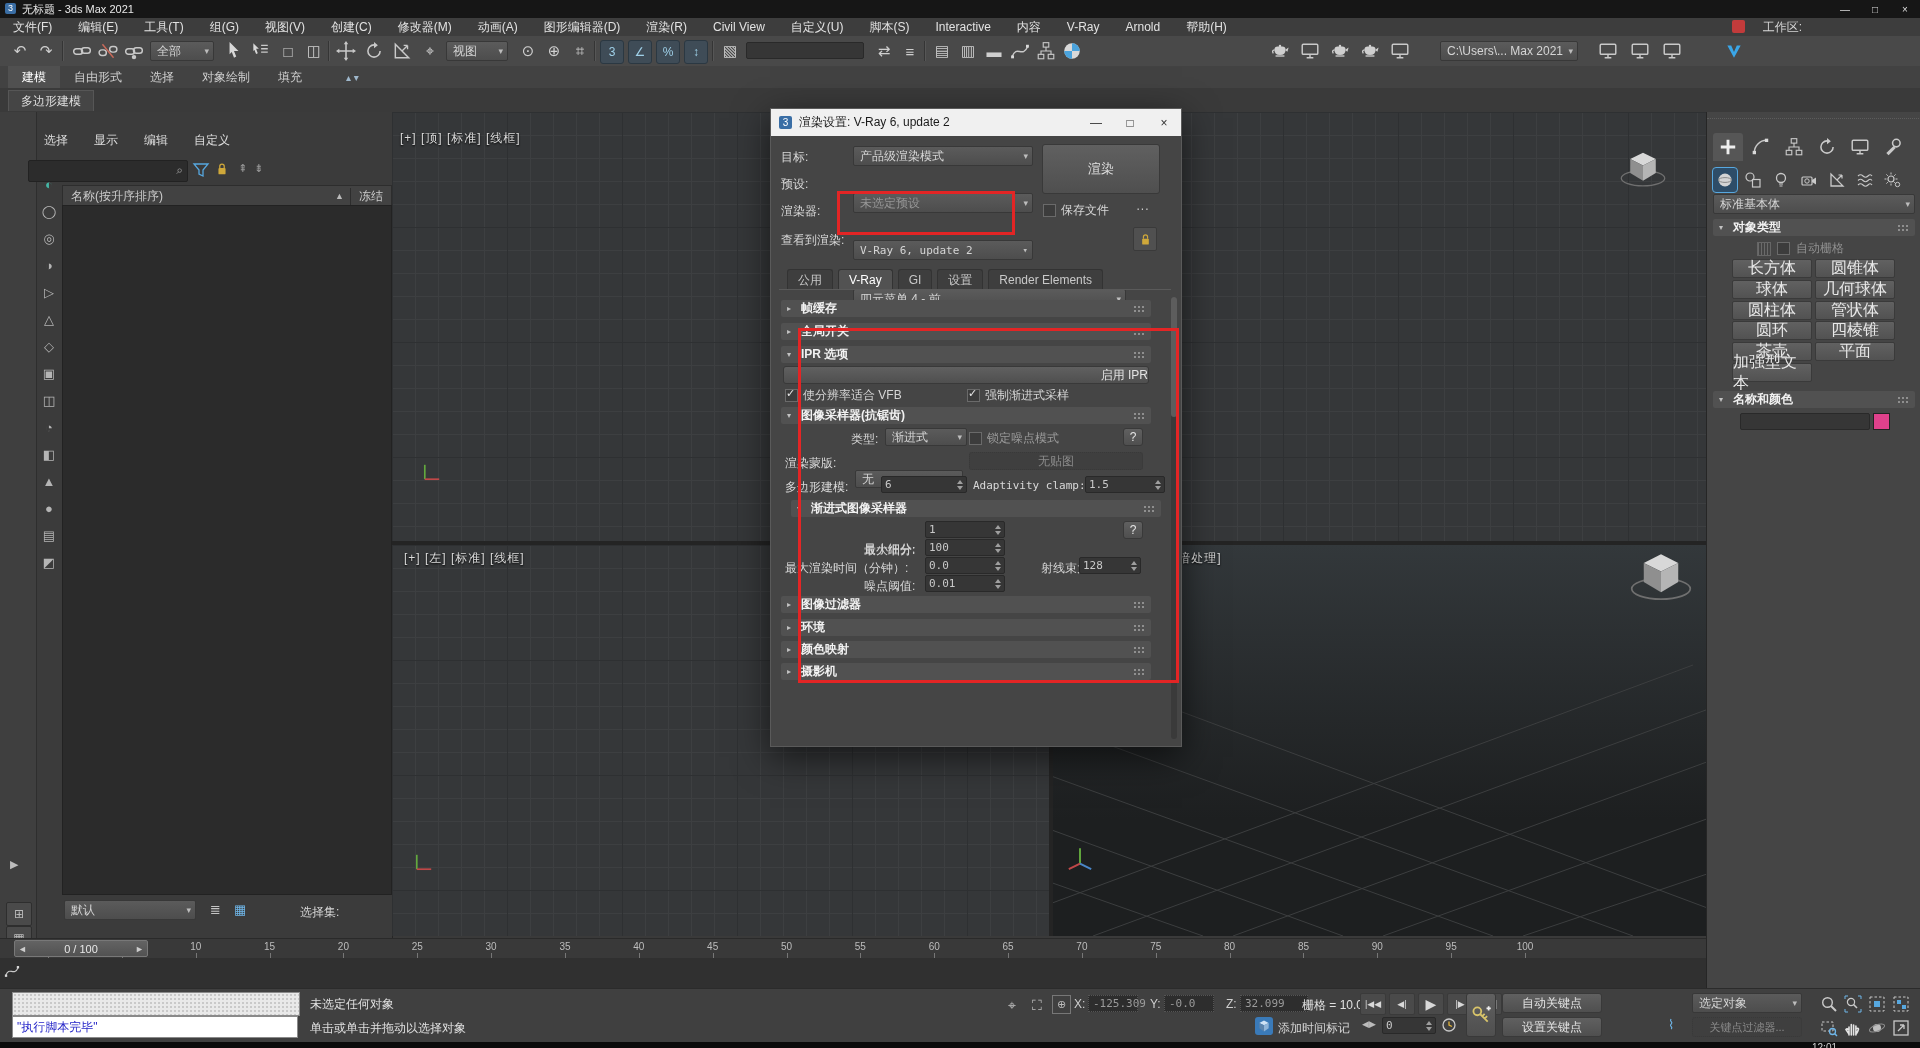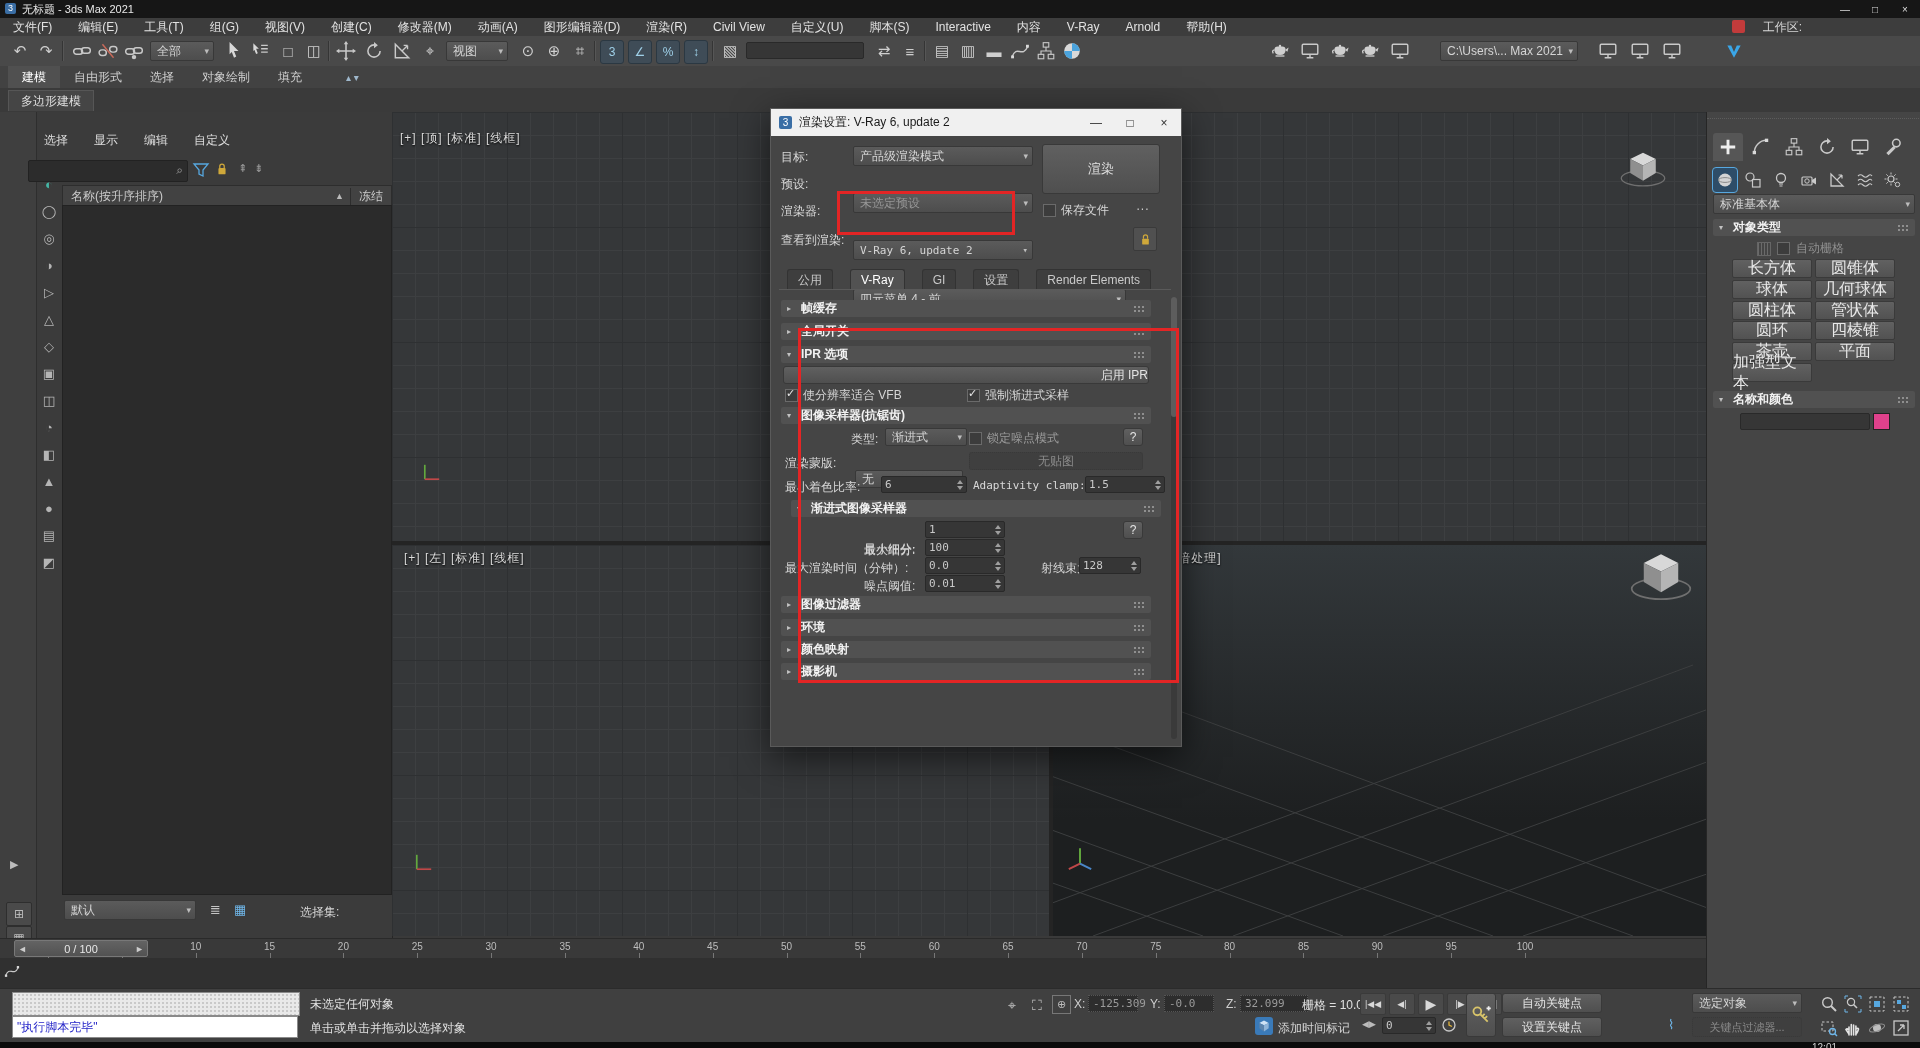--- a/index.html
+++ b/index.html
@@ -855,21 +855,21 @@
     <span class="dlab" style="left:10px;top:123px;">查看到渲染:</span>
     <div class="abs ddl" style="left:82px;top:120px;width:273px;">
         <span>四元菜单 4 - 前</span>
       </div>
     <div class="abs" style="left:362px;top:118px;width:22px;height:22px;display:flex;align-items:center;justify-content:center;background:#505050;border:1px solid #3a3a3a;border-radius:2px;">
         <svg class="ic" style="width:15px;height:15px;">
           <use href="#i-padlock"></use>
         </svg>
       </div>
 
-    <div class="abs flex" id="dlgtabs" style="left:16px;top:160px;gap:17px;text-align:center;">
+    <div class="abs flex" id="dlgtabs" style="left:16px;top:160px;gap:5px;text-align:center;">
         <div class="dtab">公用</div>
         <div class="dtab act">V-Ray</div>
         <div class="dtab">GI</div>
         <div class="dtab">设置</div>
         <div class="dtab">Render Elements</div>
       </div>
     <div class="abs" style="left:8px;top:180px;width:392px;height:1px;background:#5a5a5a;"></div>
 
     <div class="rollwrap">
       <div class="roll c" style="left:2px;top:3px;width:370px;"><span>帧缓存</span><span class="grip"></span></div>
@@ -901,21 +901,21 @@
         </div>
 
       <span class="dlab" style="left:6px;top:158px;">渲染蒙版:</span>
       <div class="abs ddl" style="left:76px;top:155px;width:108px;height:18px;">
           <span>无</span>
         </div>
       <div class="abs mxbtn dis" style="left:190px;top:155px;width:174px;height:18px;">
           <span>无贴图</span>
         </div>
 
-      <span class="dlab" style="left:6px;top:182px;">最小着色比率:</span>
+      <span class="dlab" style="left:6px;top:182px;">多边形建模:</span>
       <div class="abs fld mono" style="left:102px;top:179px;width:86px;">
           <span>6</span>
           <span class="spin">
             <i class="u"></i>
             <i class="d"></i>
           </span>
         </div>
       <span class="dlab mono" style="left:194px;top:182px;font-size:11px;">Adaptivity clamp:</span>
       <div class="abs fld mono" style="left:298px;top:179px;width:80px;margin-left:8px;">
           <span>1.5</span>

